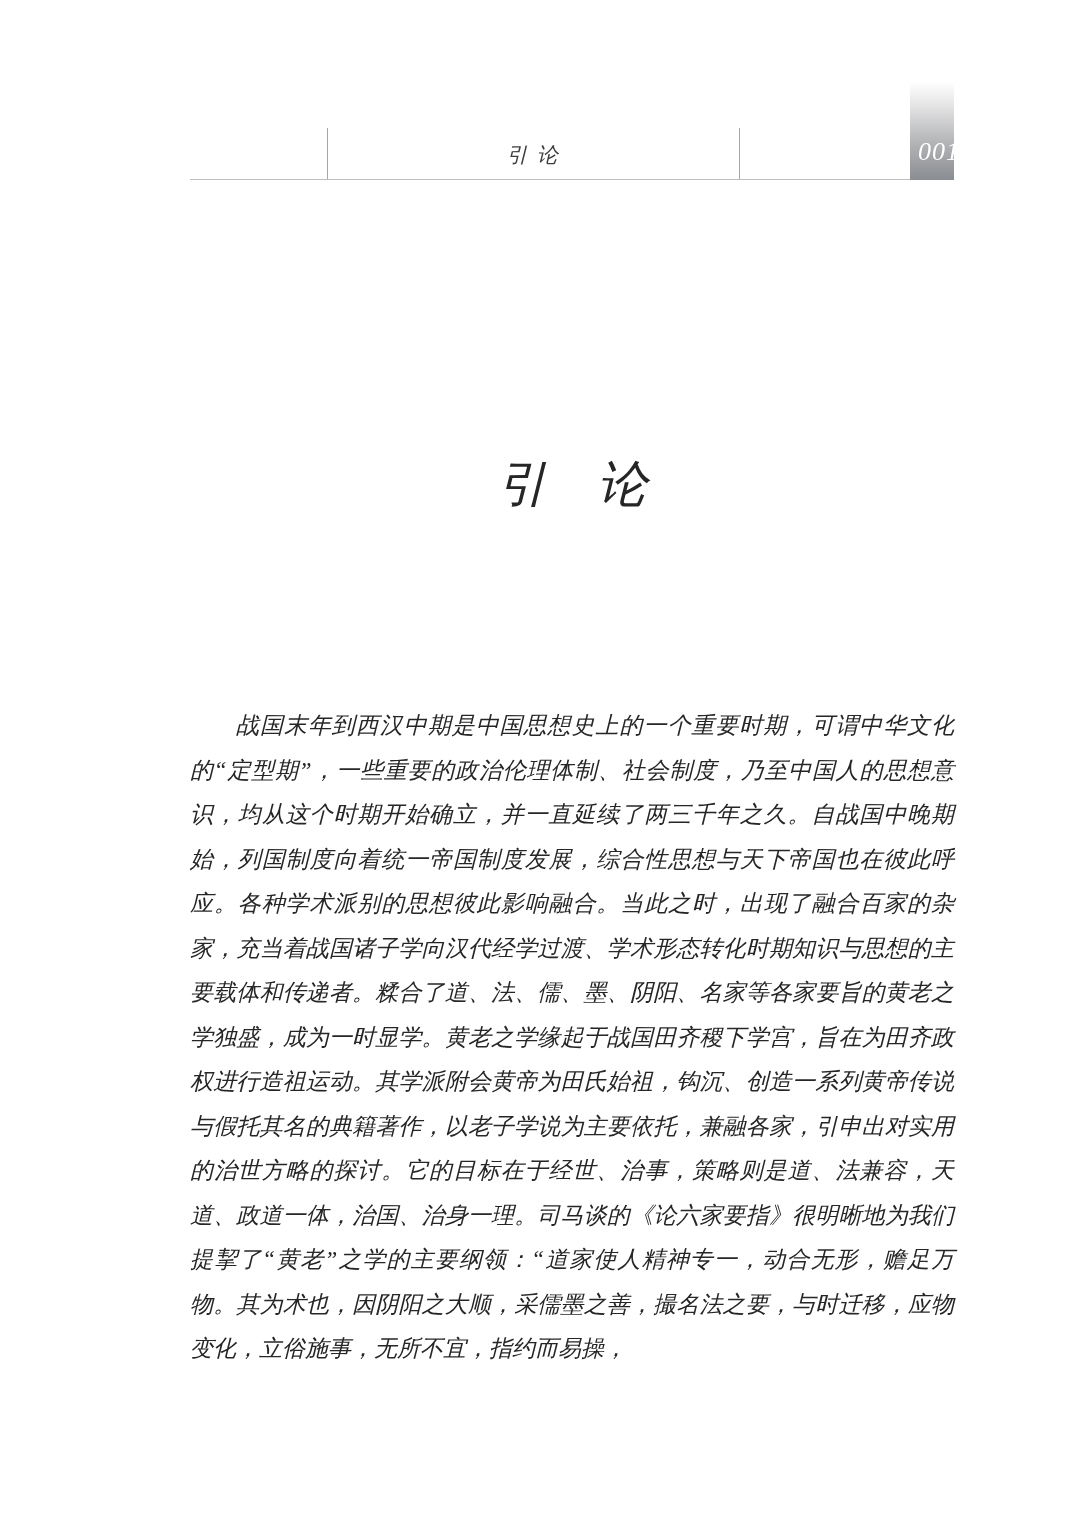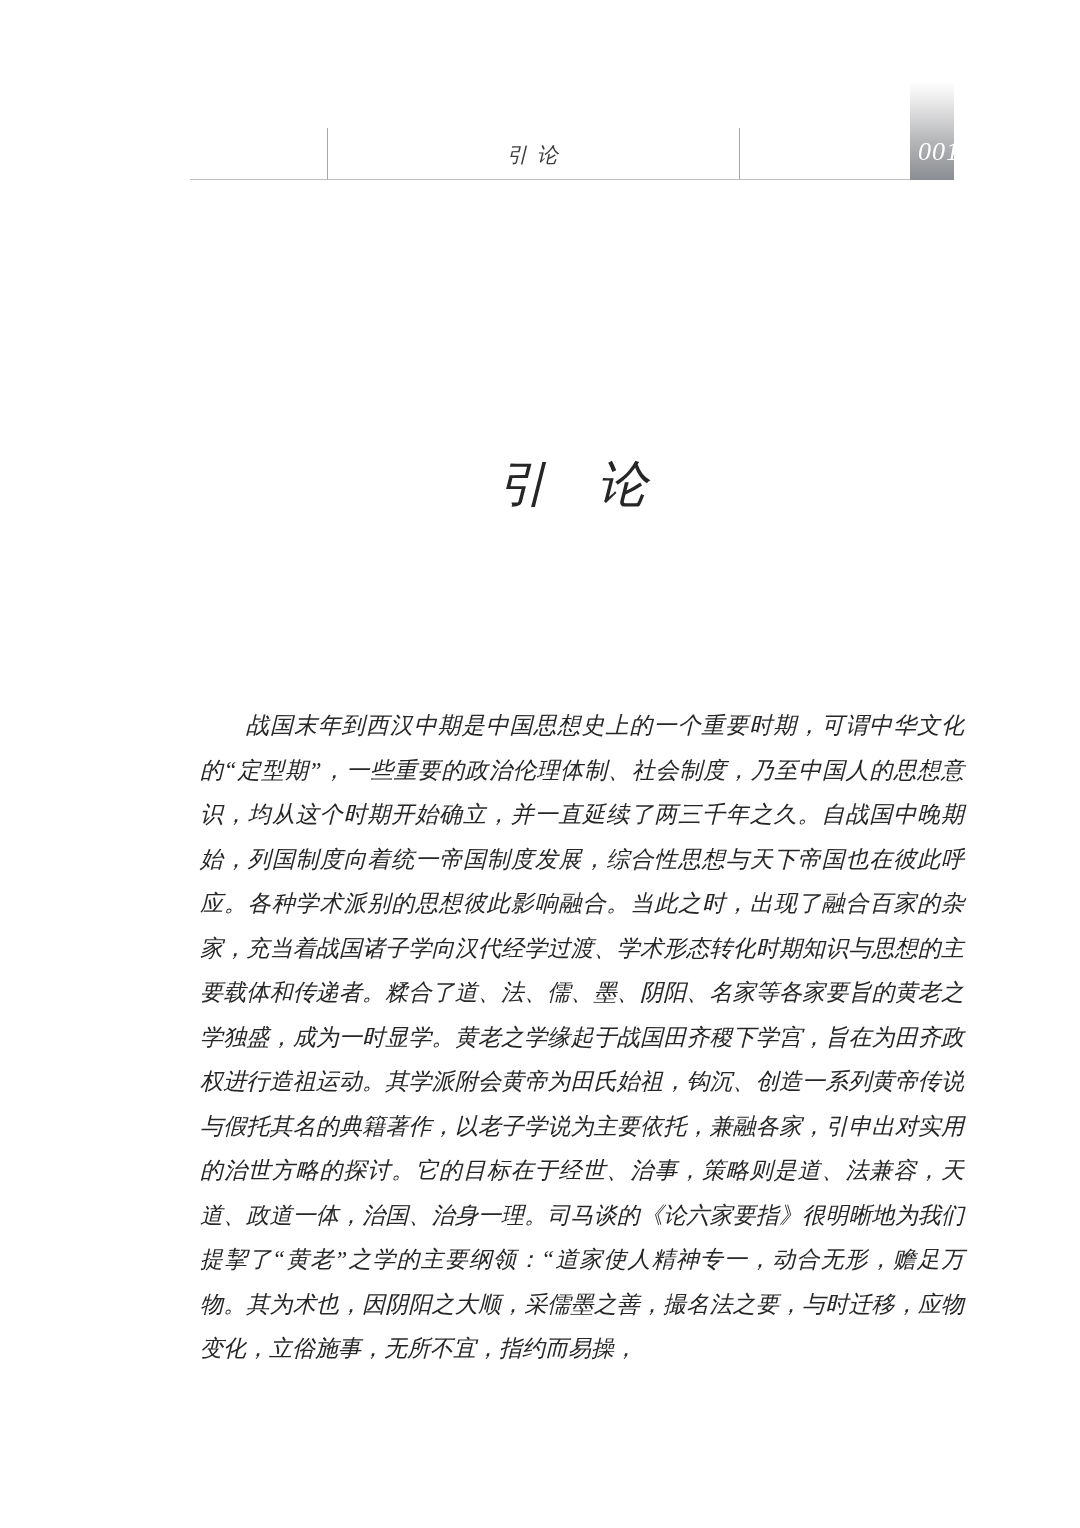--- a/index.html
+++ b/index.html
@@ -69,21 +69,21 @@
     width: 1080px;
     text-align: center;
     font-size: 50px;
     font-weight: 400;
     color: #262626;
     line-height: 60px;
   }
   
   .body-text {
     position: absolute;
-    left: 168px;
+    left: 158px;
     top: 672px;
     width: 764px;
     font-size: 23px;
     line-height: 44.5px;
     color: #262626;
     text-align: justify;
     text-indent: 2em;
   }
 </style>
 </head>

